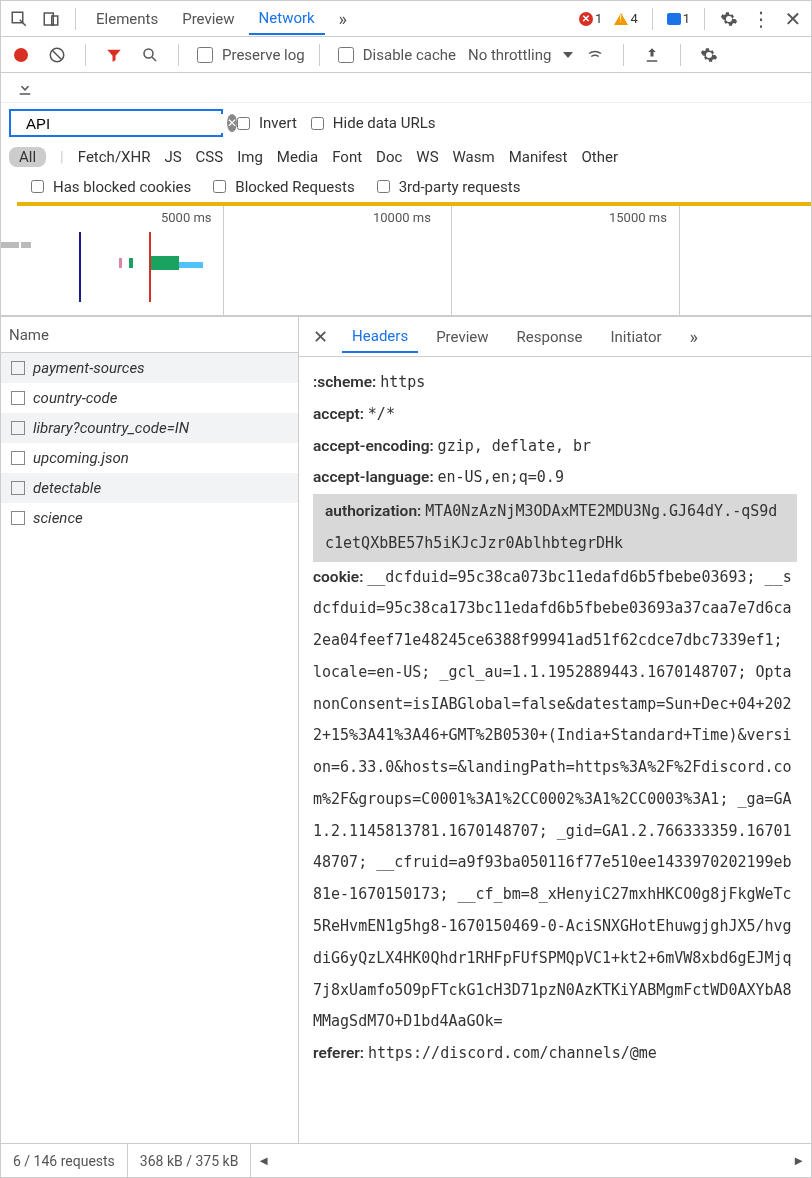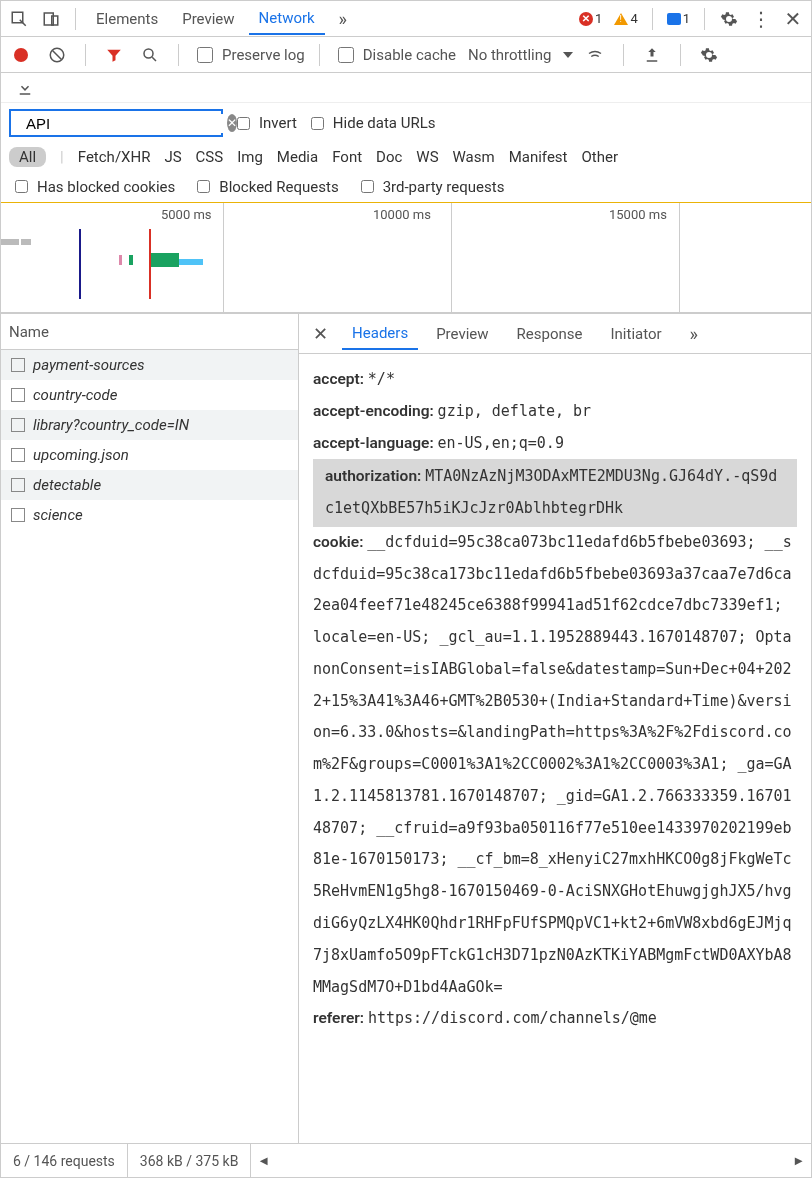--- a/index.html
+++ b/index.html
@@ -74,21 +74,21 @@
   }
   .filter-box input { flex:1; border:none; outline:none; font-size:15px; }
   .clear-x { width:18px;height:18px;border-radius:50%;background:#888;color:#fff;display:flex;align-items:center;justify-content:center;font-size:12px;cursor:pointer;}
   .cb-label { display:flex; align-items:center; gap:6px; font-size:15px; color:#333;}
   
   .type-filters { display:flex; align-items:center; gap:14px; padding:4px 8px; font-size:15px;}
   .type-filters .pill { padding:1px 10px; border-radius:8px; cursor:pointer;}
   .type-filters .pill.active { background:#ccc; }
   .type-filters .ft { cursor:pointer; color:#333;}
 
-  .extra-filters { display:flex; align-items:center; gap:18px; padding:6px 10px; font-size:15px; border-bottom:1px solid #eab308;}
+  .extra-filters { display:flex; align-items:center; gap:18px; padding:6px 10px; font-size:15px; border-bottom:4px solid #eab308;margin-left:16px;}
 
   .timeline { height:110px; border-bottom:1px solid #ccc; position:relative; background:#fff; }
   .timeline .tick { position:absolute; top:4px; font-size:13px; color:#555;}
   .tl-body { position:absolute; top:26px; left:0; right:0; height:70px;}
   .tl-bar { position:absolute; height:6px; background:#bbb; top:10px;}
   .tl-marker { position:absolute; top:0; bottom:0; width:2px;}
   .tl-block { position:absolute; height:14px; top:24px;}
 
   .split {
     flex:1; display:flex; min-height:0; border-top:1px solid #ccc;
@@ -320,20 +320,21 @@
   <div class="right-pane">
     <div class="rp-tabs">
       <span class="close-x">✕</span>
       <span class="rtab active">Headers</span>
       <span class="rtab">Preview</span>
       <span class="rtab">Response</span>
       <span class="rtab">Initiator</span>
       <span class="icon-btn" style="font-size:18px;">»</span>
     </div>
     <div class="headers-body">
+      <div class="hdr-line"><span class="hdr-key">:scheme:</span> <span class="hdr-val">https</span></div>
       <div class="hdr-line"><span class="hdr-key">accept:</span> <span class="hdr-val">*/*</span></div>
       <div class="hdr-line"><span class="hdr-key">accept-encoding:</span> <span class="hdr-val">gzip, deflate, br</span></div>
       <div class="hdr-line"><span class="hdr-key">accept-language:</span> <span class="hdr-val">en-US,en;q=0.9</span></div>
       <div class="hdr-line hl"><span class="hdr-key">authorization:</span> <span class="hdr-val">MTA0NzAzNjM3ODAxMTE2MDU3Ng.GJ64dY.-qS9dc1etQXbBE57h5iKJcJzr0AblhbtegrDHk</span></div>
       <div class="hdr-line"><span class="hdr-key">cookie:</span> <span class="hdr-val">__dcfduid=95c38ca073bc11edafd6b5fbebe03693; __sdcfduid=95c38ca173bc11edafd6b5fbebe03693a37caa7e7d6ca2ea04feef71e48245ce6388f99941ad51f62cdce7dbc7339ef1; locale=en-US; _gcl_au=1.1.1952889443.1670148707; OptanonConsent=isIABGlobal=false&amp;datestamp=Sun+Dec+04+2022+15%3A41%3A46+GMT%2B0530+(India+Standard+Time)&amp;version=6.33.0&amp;hosts=&amp;landingPath=https%3A%2F%2Fdiscord.com%2F&amp;groups=C0001%3A1%2CC0002%3A1%2CC0003%3A1; _ga=GA1.2.1145813781.1670148707; _gid=GA1.2.766333359.1670148707; __cfruid=a9f93ba050116f77e510ee1433970202199eb81e-1670150173; __cf_bm=8_xHenyiC27mxhHKCO0g8jFkgWeTc5ReHvmEN1g5hg8-1670150469-0-AciSNXGHotEhuwgjghJX5/hvgdiG6yQzLX4HK0Qhdr1RHFpFUfSPMQpVC1+kt2+6mVW8xbd6gEJMjq7j8xUamfo5O9pFTckG1cH3D71pzN0AzKTKiYABMgmFctWD0AXYbA8MMagSdM7O+D1bd4AaGOk=</span></div>
       <div class="hdr-line"><span class="hdr-key">referer:</span> <span class="hdr-val">https://discord.com/channels/@me</span></div>
     </div>
   </div>
 </div>
 

